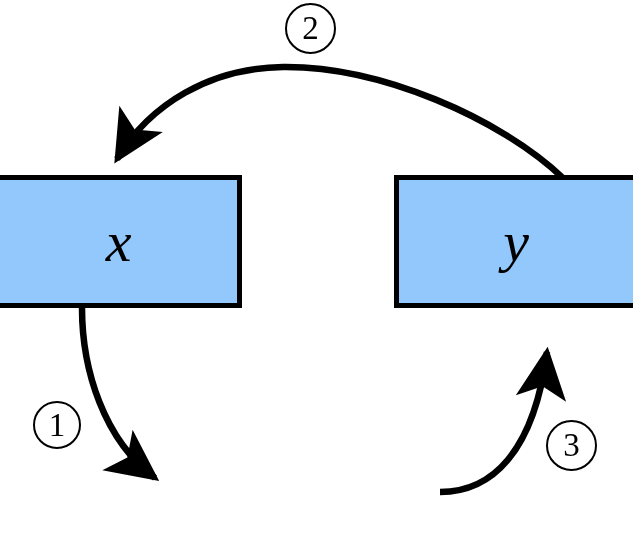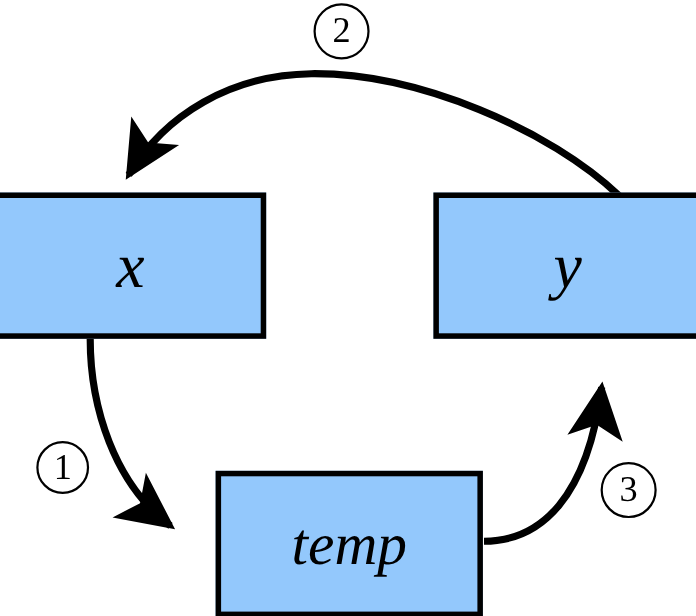--- a/index.html
+++ b/index.html
@@ -118,23 +118,20 @@
   </svg>
 
   <div class="node-box" id="node-x" style="background: rgb(147, 200, 252); border-color: rgb(0, 0, 0);">
     <span class="node-label">x</span>
   </div>
 
   <div class="node-box" id="node-y" style="background: rgb(147, 200, 252); border-color: rgb(0, 0, 0);">
     <span class="node-label">y</span>
   </div>
 
-  <div class="node-box" id="node-temp" style="background: rgb(147, 200, 252); border-color: rgb(0, 0, 0);">
-    <span class="node-label">temp</span>
-  </div>
 
   <div class="edge-label" id="edge-label-1">1</div>
 
   <div class="edge-label" id="edge-label-2">2</div>
 
   <div class="edge-label" id="edge-label-3">3</div>
 
 </div>
 
 </body></html>

